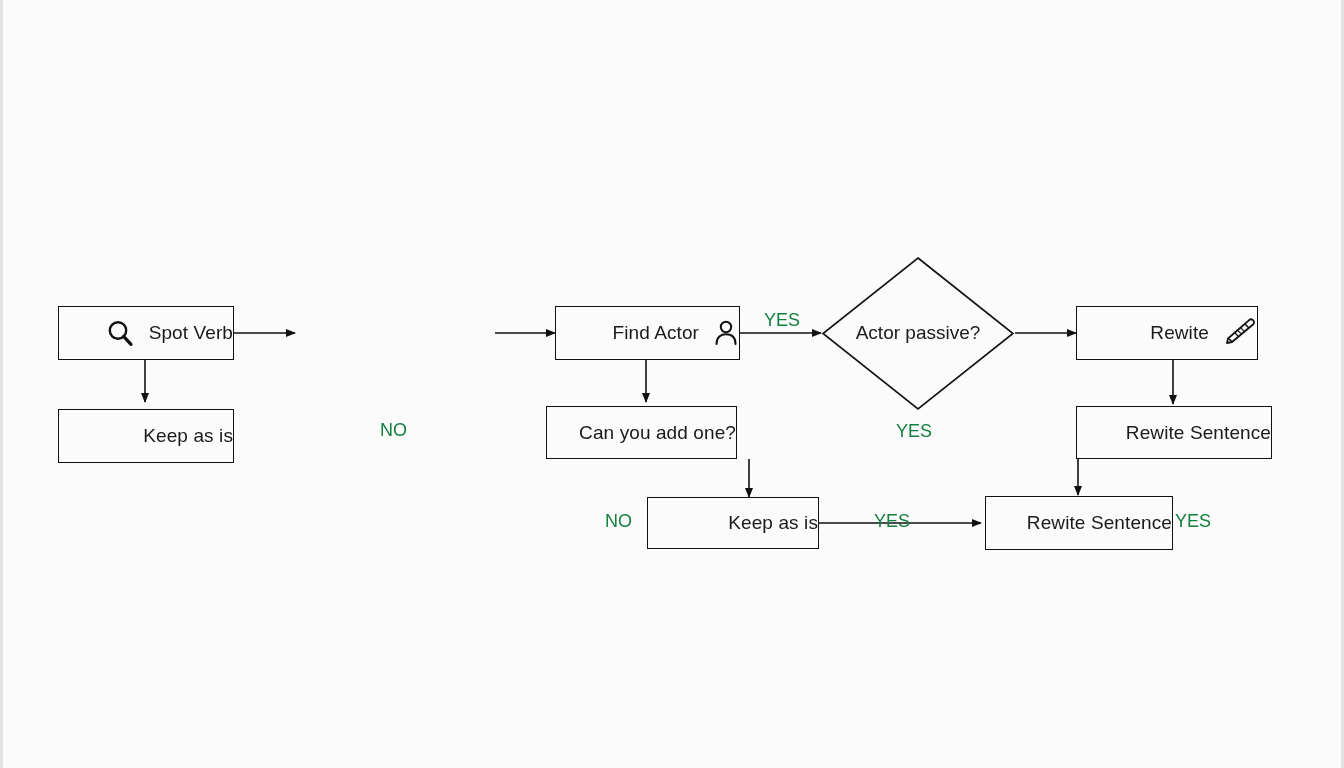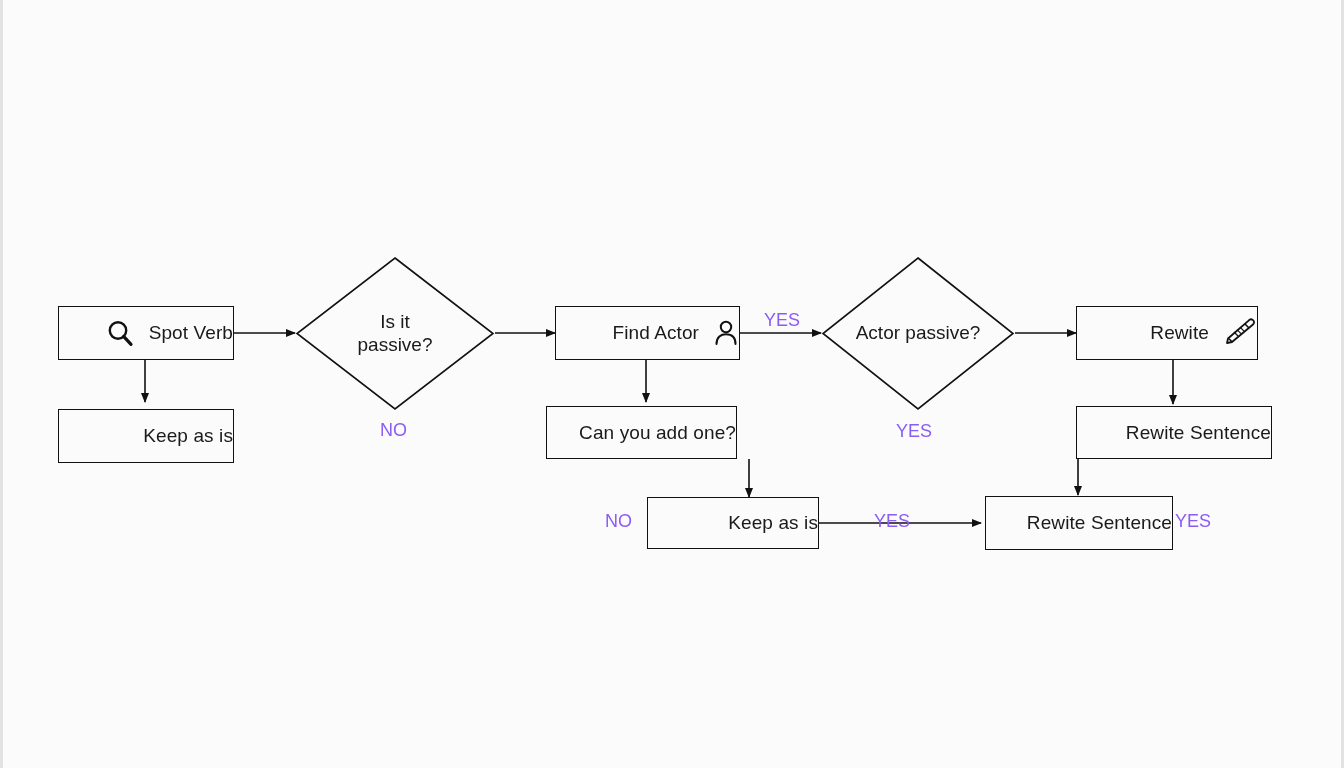--- a/index.html
+++ b/index.html
@@ -65,21 +65,21 @@
     justify-content: center;
     text-align: center;
     font-size: 19px;
     color: #1a1a1a;
     line-height: 1.2;
     white-space: pre-line;
   }
   .edge-label {
     position: absolute;
     font-size: 18px;
-    color: #8b5cf6;
+    color: #15803d;
     white-space: nowrap;
   }
   #wires {
     position: absolute;
     left: 0;
     top: 0;
     width: 1344px;
     height: 768px;
     pointer-events: none;
   }
@@ -131,27 +131,20 @@
         </svg>
       </span>
       <span>Spot Verb</span>
     </span>
   </div>
 
   <div class="node box" style="left:55px; top:409px; width:176px; height:54px;">
     <span class="inner">Keep as is</span>
   </div>
 
-  <div class="diamond-wrap" style="left:292px; top:256px; width:200px; height:155px;">
-    <svg width="200" height="155" viewBox="0 0 200 155">
-      <polygon points="100,2 198,77.5 100,153 2,77.5" fill="#fbfbfb" stroke="#111" stroke-width="1.6"></polygon>
-    </svg>
-    <div class="diamond-label">Is it
-passive?</div>
-  </div>
 
   <div class="edge-label" style="left:377px; top:420px;">NO</div>
 
   <div class="node box" style="left:552px; top:306px; width:185px; height:54px;">
     <span class="inner">
       <span>Find Actor</span>
       <span class="icon">
         <svg width="26" height="28" viewBox="0 0 26 28">
           <circle cx="13" cy="8" r="5.2" fill="none" stroke="#111" stroke-width="2"></circle>
           <path d="M3.5,25 C3.5,17.8 8,15.2 13,15.2 C18,15.2 22.5,17.8 22.5,25" fill="none" stroke="#111" stroke-width="2" stroke-linecap="round"></path>

